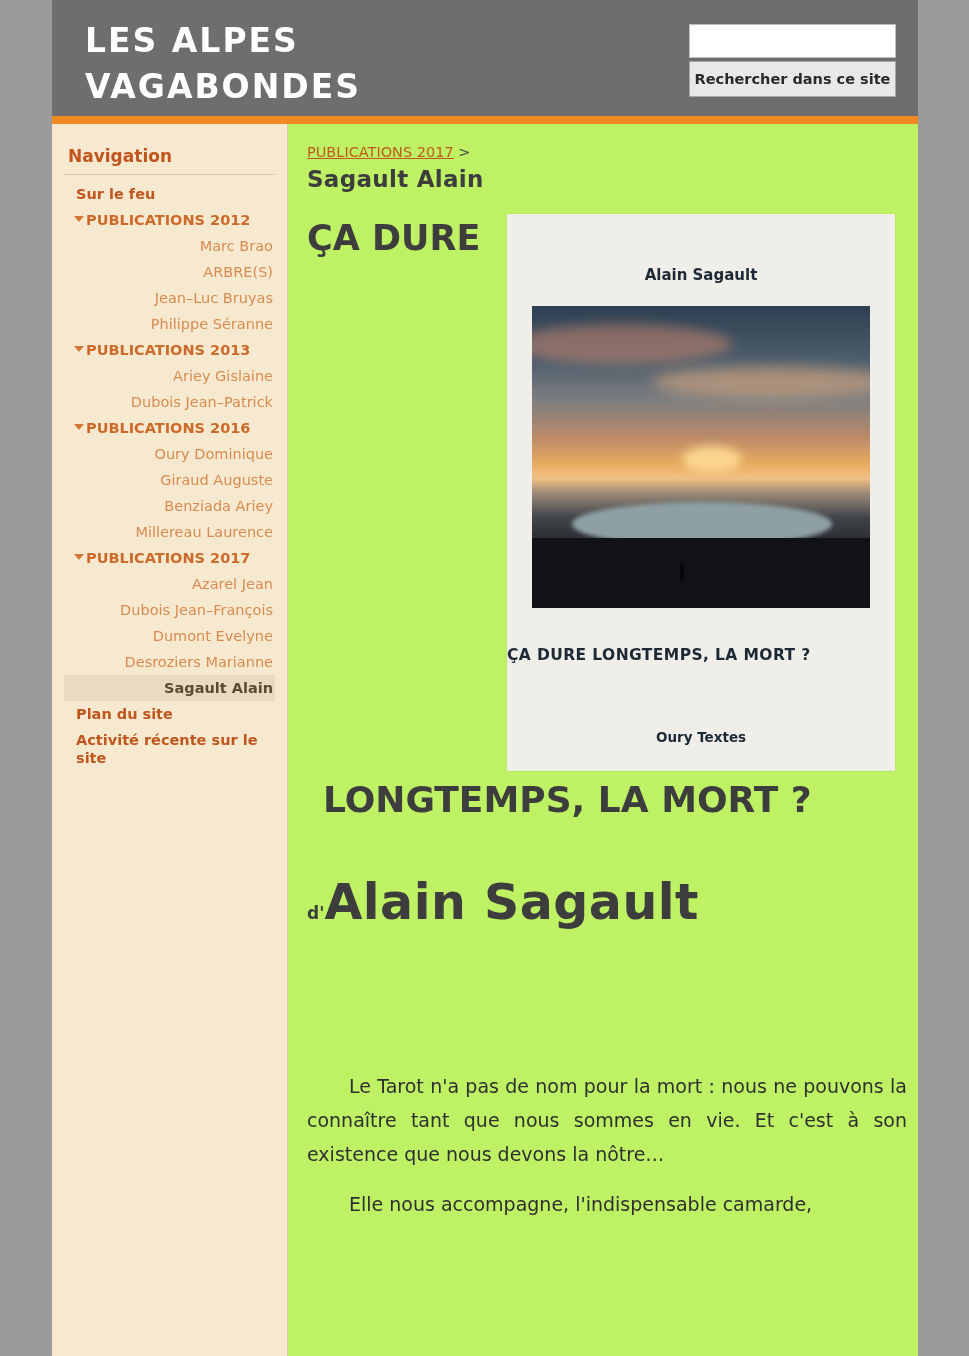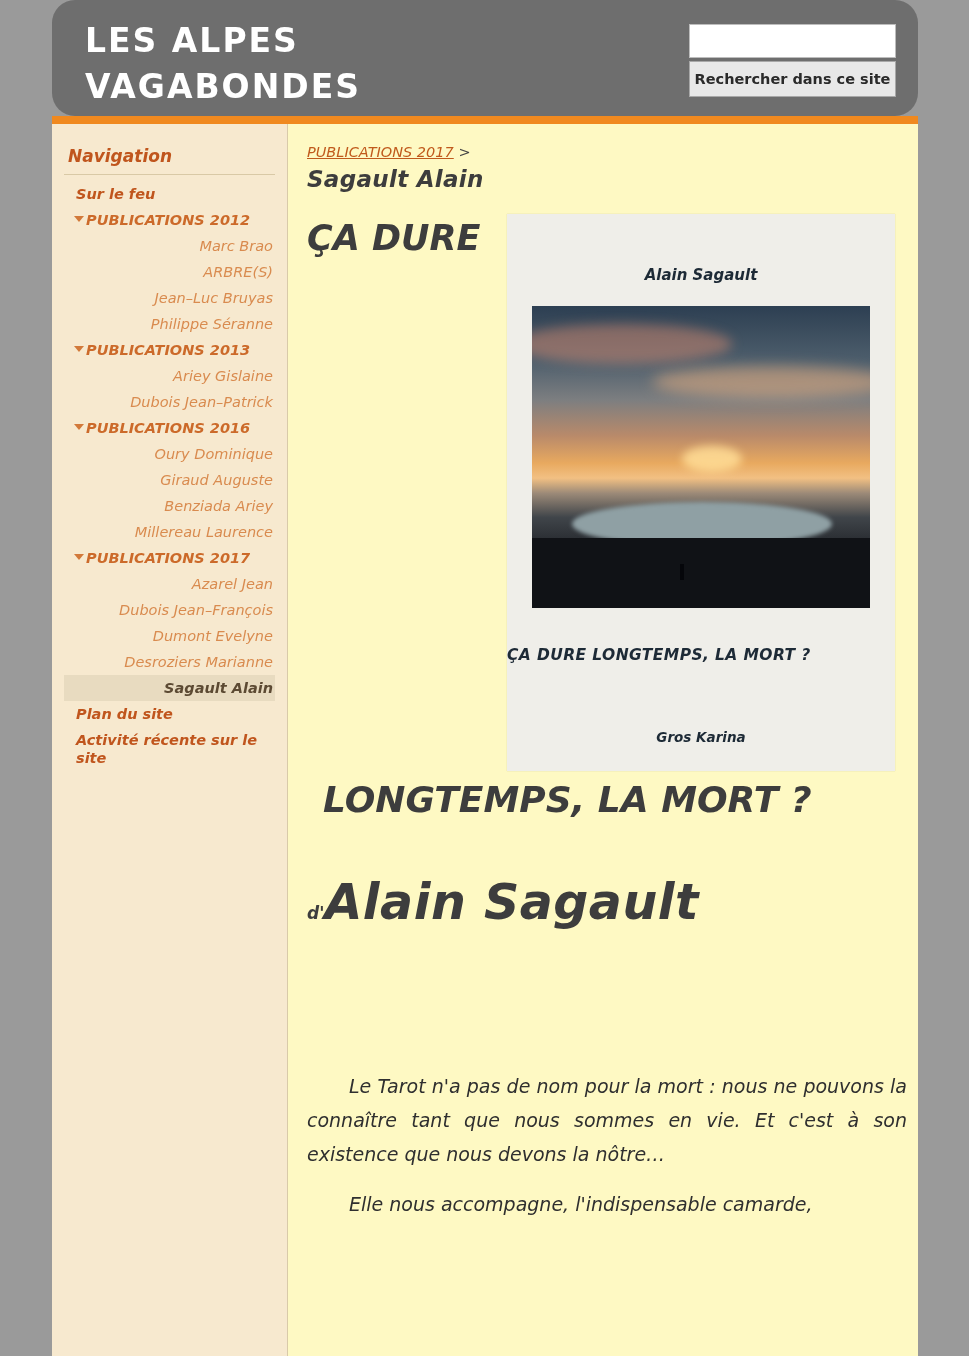--- a/index.html
+++ b/index.html
@@ -14,21 +14,20 @@
     height: 1356px;
     overflow: hidden;
     background: #9a9a9a;
   }
   
   .header {
     position: absolute;
     left: 52px; top: 0;
     width: 866px; height: 116px;
     background: #6e6e6e;
-    border-radius: 23px;
   }
   .site-title {
     position: absolute;
     left: 33px; top: 18px;
     width: 520px;
     color: #ffffff;
     font-size: 33px;
     font-weight: bold;
     letter-spacing: 2px;
     line-height: 46px;
@@ -59,22 +58,21 @@
     position: absolute;
     left: 52px; top: 116px;
     width: 866px; height: 8px;
     background: #f0891f;
   }
   
   .content-wrap {
     position: absolute;
     left: 52px; top: 124px;
     width: 866px; height: 1232px;
-    background: #fef9c3;
-    font-style: italic;
+    background: #bef264;
   }
   .sidebar {
     position: absolute;
     left: 0; top: 0;
     width: 236px; height: 100%;
     background: #f7e9cf;
     border-right: 1px solid #d9caa9;
   }
   .sidebar-inner { padding: 22px 12px 0 12px; }
   .nav-heading {
@@ -346,21 +344,21 @@
           <div class="cover-author">Alain Sagault</div>
           <div class="cover-art">
             <div class="cloud1"></div>
             <div class="cloud2"></div>
             <div class="sun"></div>
             <div class="lagoon"></div>
             <div class="shore"></div>
             <div class="figure"></div>
           </div>
           <div class="cover-title">ÇA DURE LONGTEMPS, LA MORT ?</div>
-          <div class="cover-publisher">Gros Karina</div>
+          <div class="cover-publisher">Oury Textes</div>
         </div>
 
         <div class="big-line2">LONGTEMPS, LA MORT ?</div>
 
         <div class="author-line">
           <span class="dapos">d'</span><span class="aname">Alain Sagault</span>
         </div>
 
         <div class="body-text" id="body-text">
             <p>Le Tarot n'a pas de nom pour la mort : nous ne pouvons la connaître tant que nous sommes en vie. Et c'est à son existence que nous devons la nôtre…</p>

